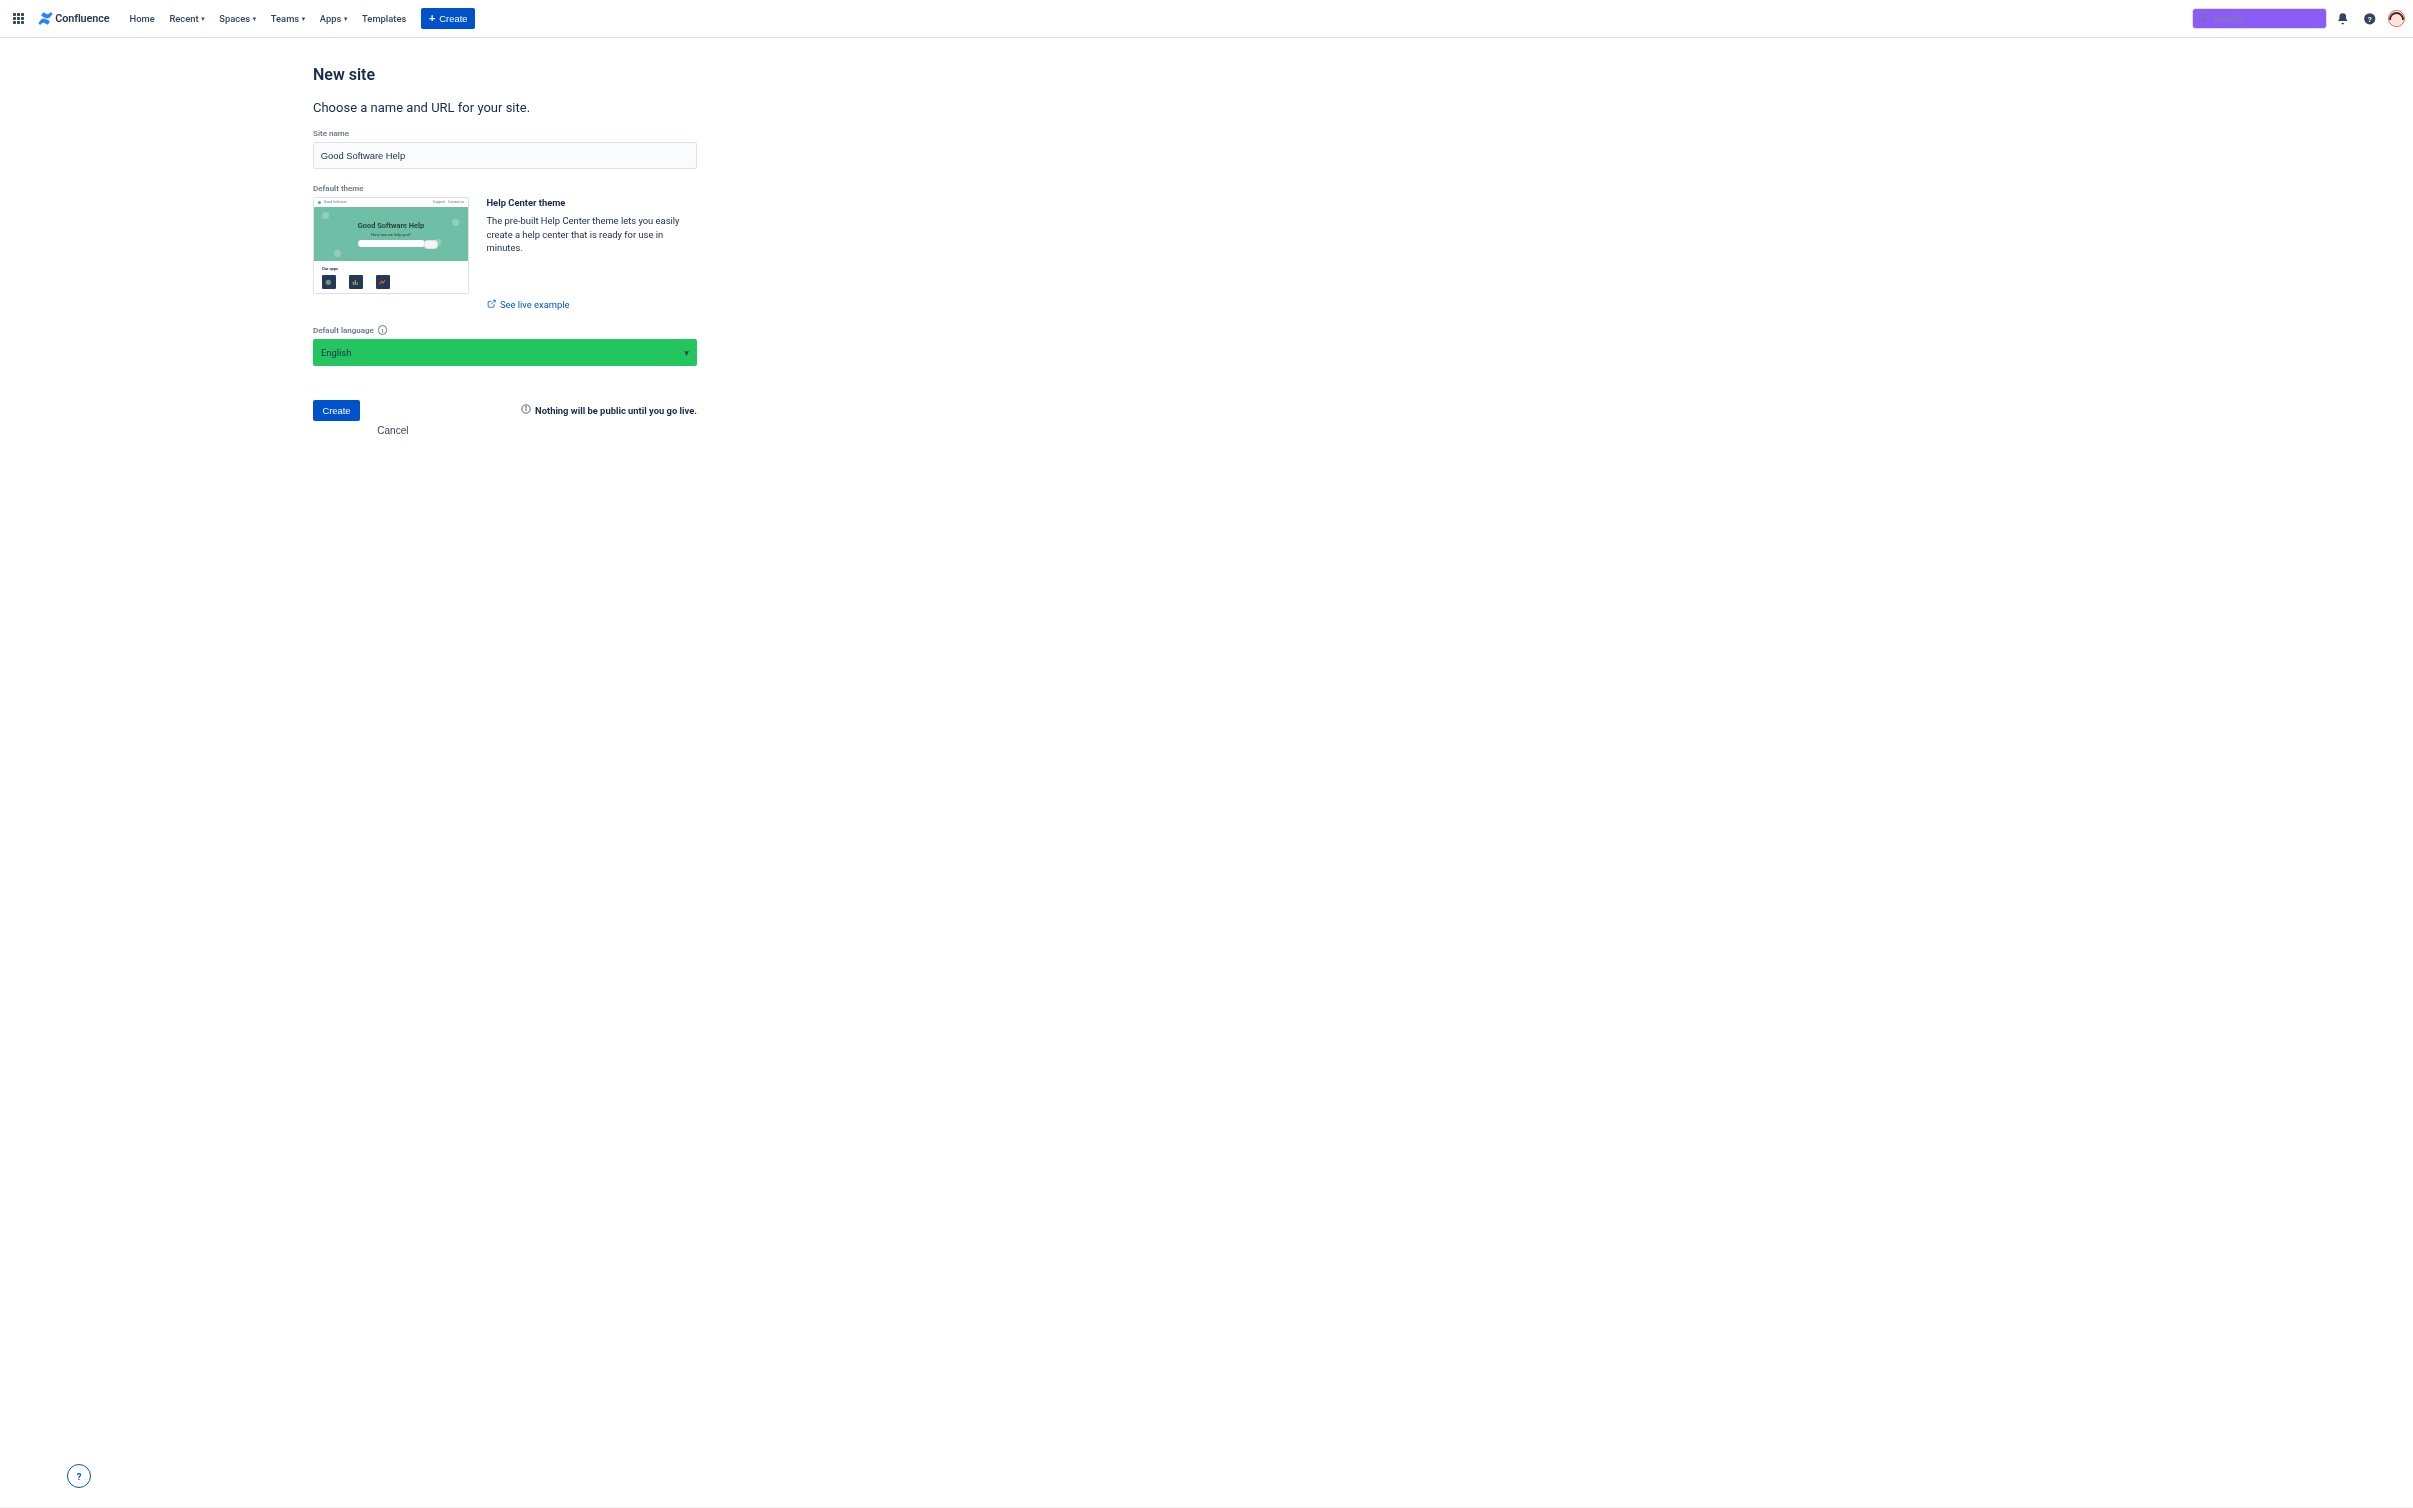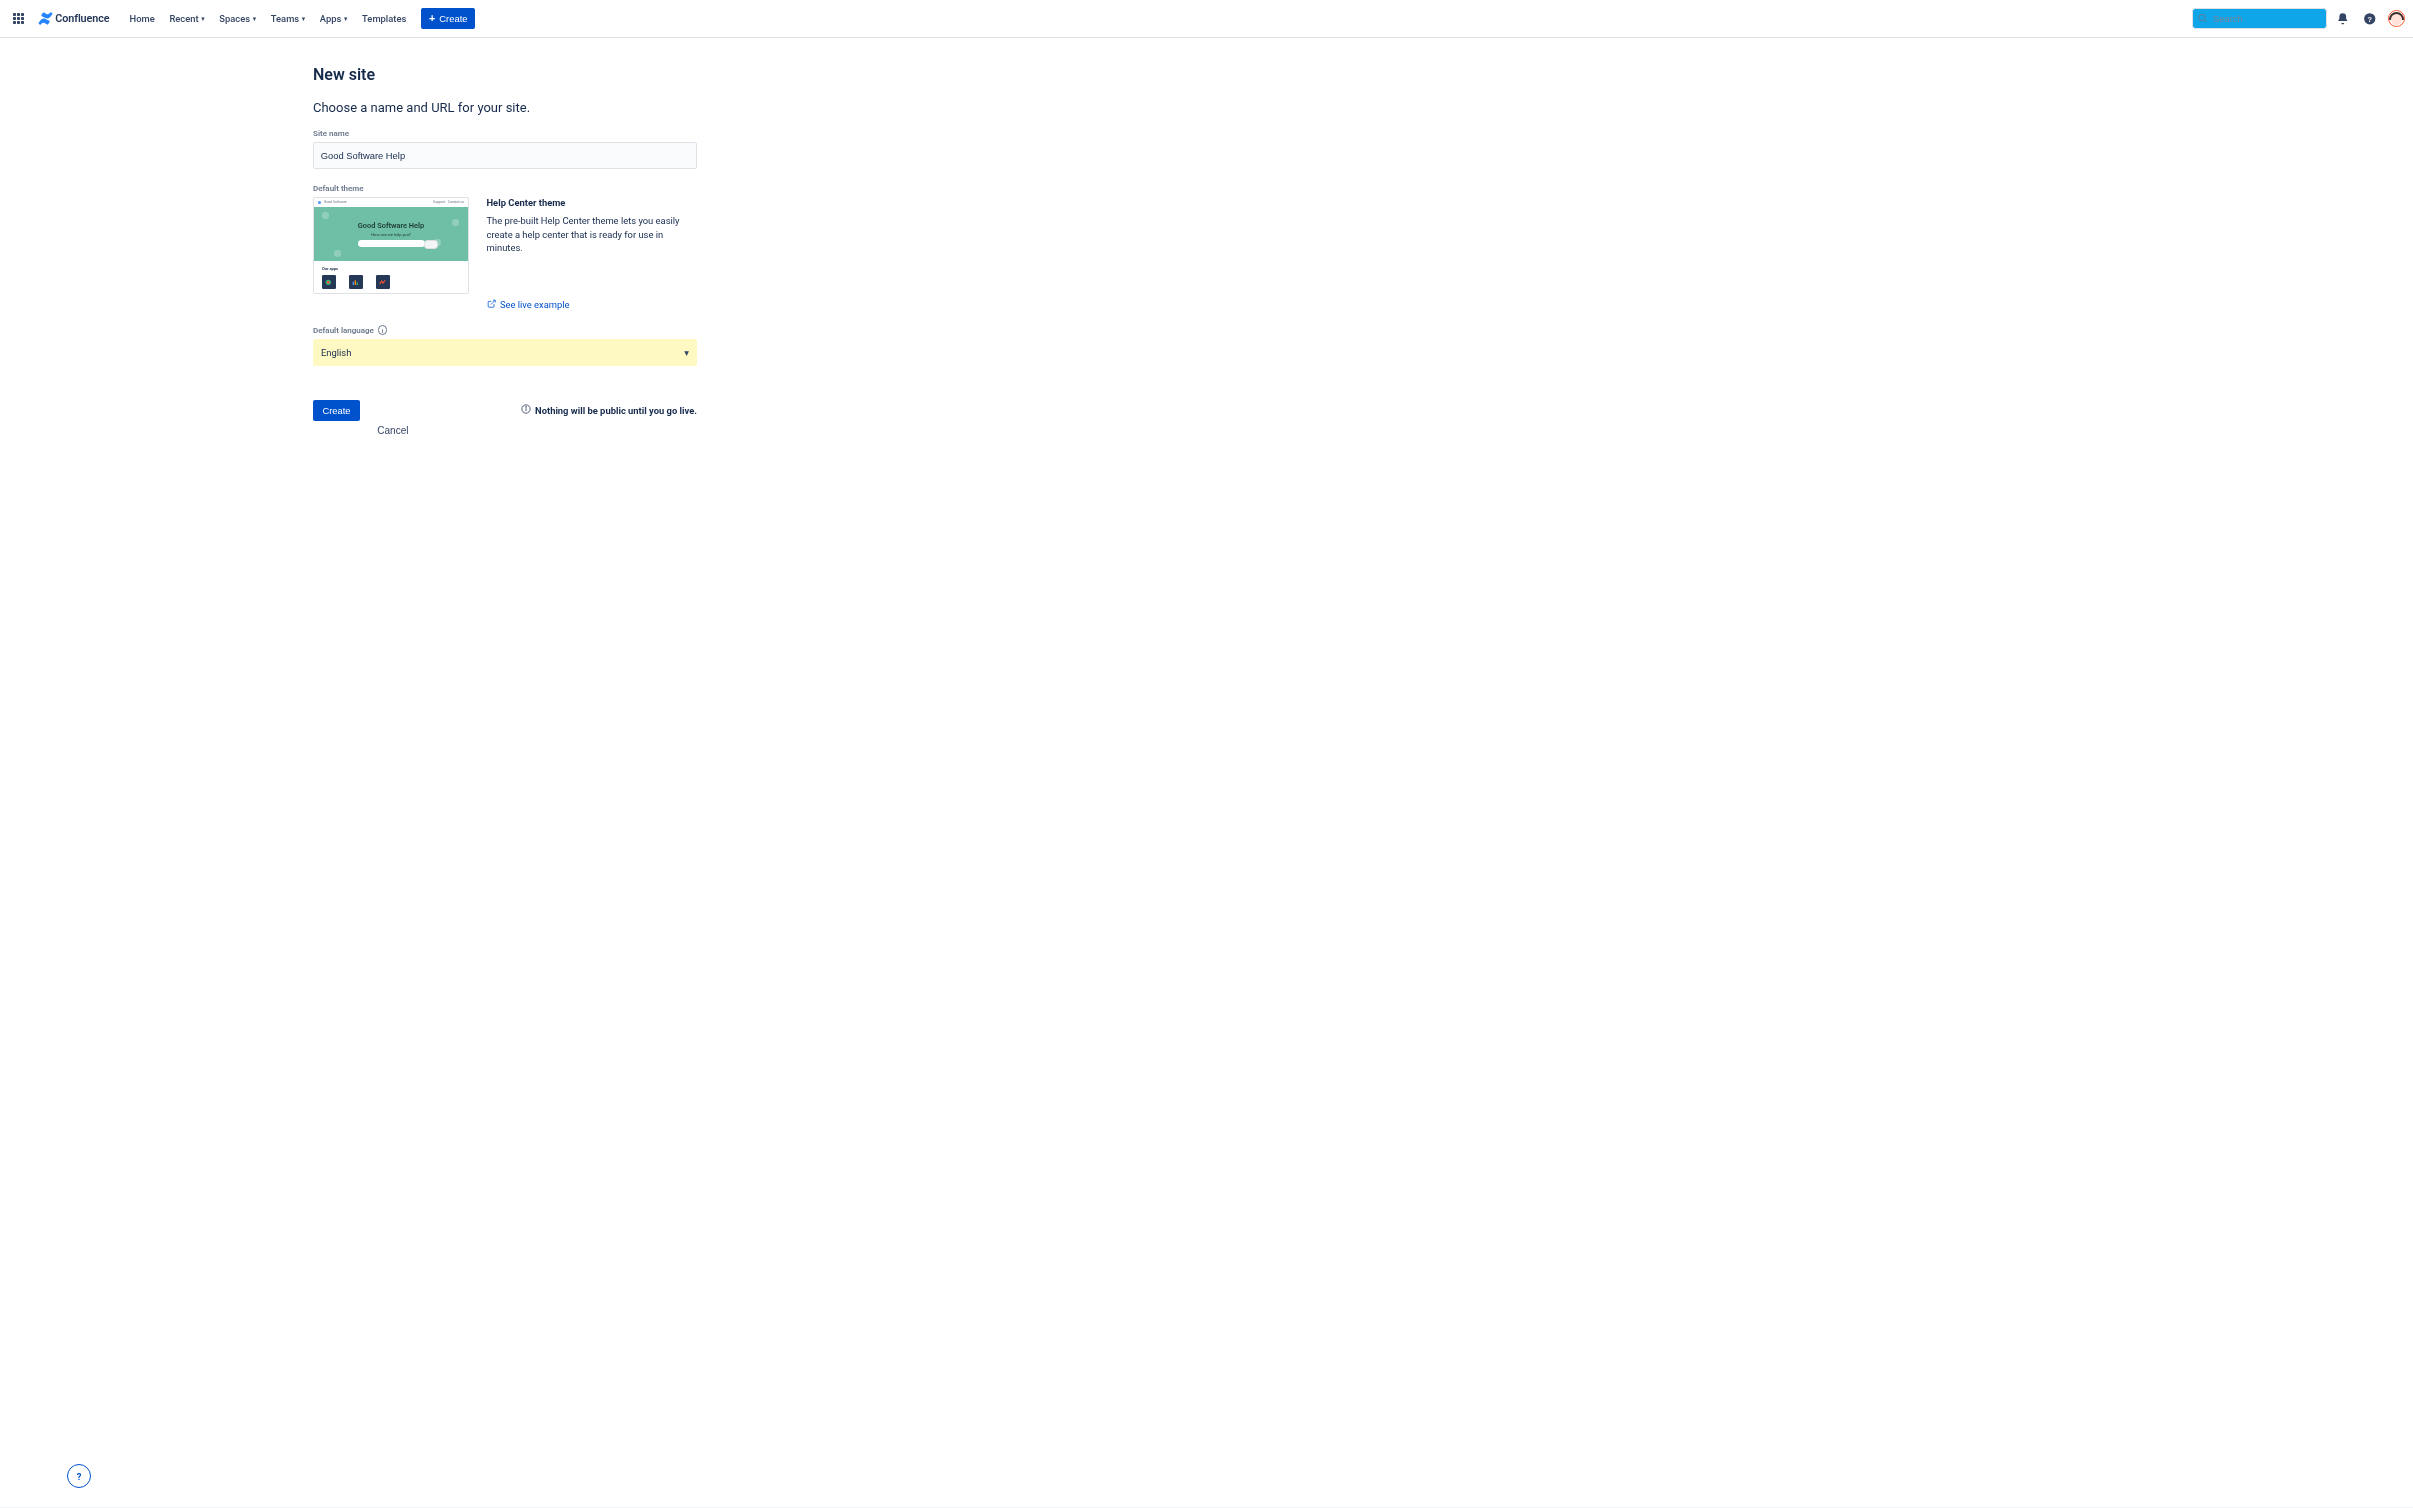--- a/index.html
+++ b/index.html
@@ -73,21 +73,21 @@
     .spacer { flex: 1; }
 
     .search {
       position: relative;
       width: 135px;
     }
     .search input {
       width:100%; height:21.5px;
       border: 1.3px solid #dfe1e6;
       border-radius: 3.4px;
-      background: #0ea5e9;
+      background: #8b5cf6;
       padding: 0 5.4px 0 20px;
       color:#172B4D;
       font-size: 9.4px;
     }
     .search input::placeholder { color:#7a869a; }
     .search .sicon {
       position:absolute; left:5.4px; top:50%; transform:translateY(-50%);
       color:#6b778c;
     }
 
@@ -209,21 +209,21 @@
     .link {
       color:#0052CC; font-size:9.4px;
       display:flex; align-items:center; gap:4px;
       cursor:pointer;
       text-decoration:none;
       margin-top:44px;
     }
 
     .select {
       width:100%; height:27px;
-      background:#fef9c3; border:none; border-radius:2px;
+      background:#22c55e; border:none; border-radius:2px;
       display:flex; align-items:center; justify-content:space-between;
       padding: 0 8px; cursor:pointer;
       font-size:9.4px; color:#172B4D;
     }
 
     .actions-row {
       display:flex; align-items:center; gap: 12px;
       margin-top: 12px;
     }
     .btn-primary {

